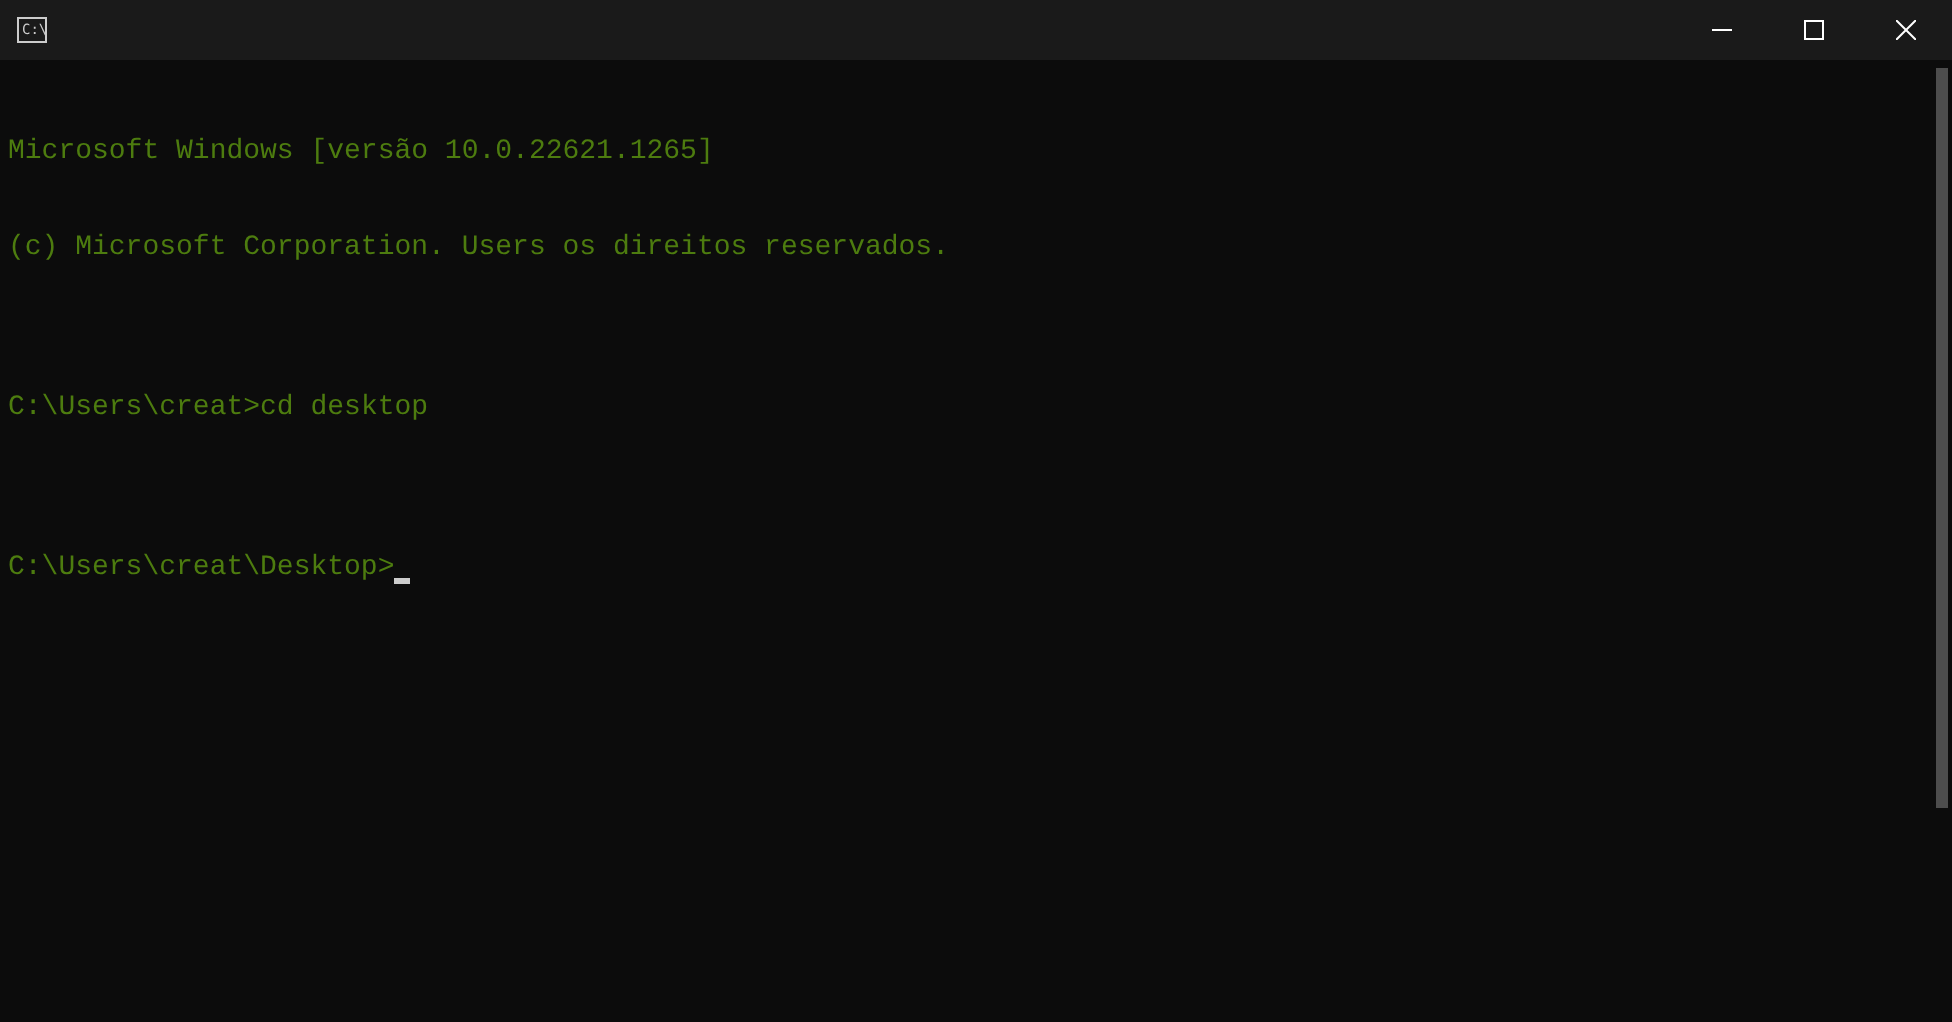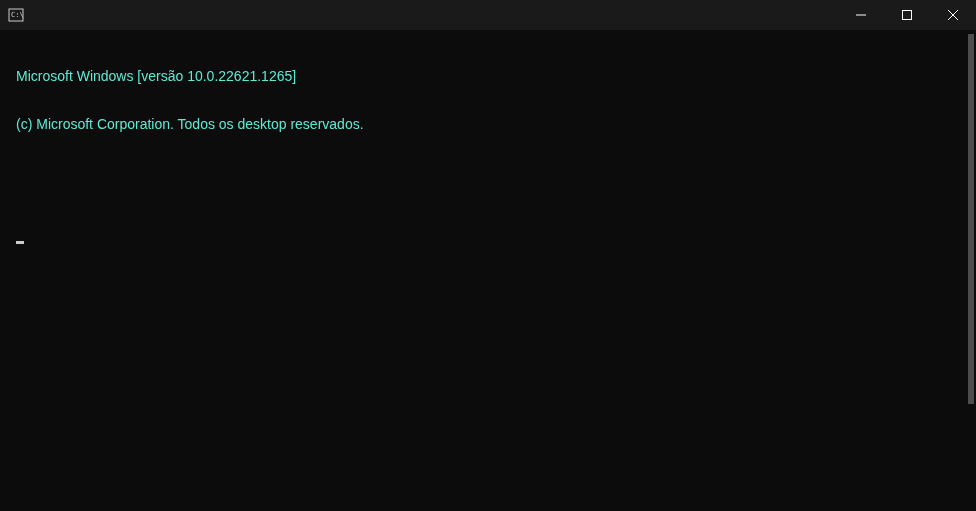--- a/index.html
+++ b/index.html
@@ -46,26 +46,26 @@
     .titlebar-btn {
       width: 46px;
       height: 30px;
       display: flex;
       align-items: center;
       justify-content: center;
       color: #ffffff;
       cursor: pointer;
     }
     .terminal {
-      padding: 6px 16px;
+      padding: 6px 4px;
       font-size: 14px;
       line-height: 16px;
-      color: #5eead4;
+      color: #4d7c0f;
       white-space: pre;
-      font-family: Liberation Sans, sans-serif;
+      font-family: Liberation Mono, monospace;
       height: calc(100% - 30px);
       position: relative;
     }
     .terminal-line {
       display: block;
     }
     .cursor {
       display: inline-block;
       width: 8px;
       height: 3px;
@@ -114,19 +114,20 @@
       <svg width="10" height="10" viewBox="0 0 10 10">
           <line x1="0" y1="0" x2="10" y2="10" stroke="#fff" stroke-width="1"></line>
           <line x1="10" y1="0" x2="0" y2="10" stroke="#fff" stroke-width="1"></line>
         </svg>
     </div>
   </div>
 </div>
 
 <div class="terminal">
   <span class="terminal-line">Microsoft Windows [versão 10.0.22621.1265]</span>
-  <span class="terminal-line">(c) Microsoft Corporation. Todos os desktop reservados.</span>
+  <span class="terminal-line">(c) Microsoft Corporation. Users os direitos reservados.</span>
   <span class="terminal-line"></span>
+  <span class="terminal-line"><span>C:\Users\creat&gt;</span><span>cd desktop</span></span>
   <span class="terminal-line"></span>
-  <span class="terminal-line"><span class="cursor"></span></span>
+  <span class="terminal-line"><span>C:\Users\creat\Desktop&gt;</span><span class="cursor"></span></span>
 </div>
 
 <div class="scrollbar"></div>
 
 </body></html>

